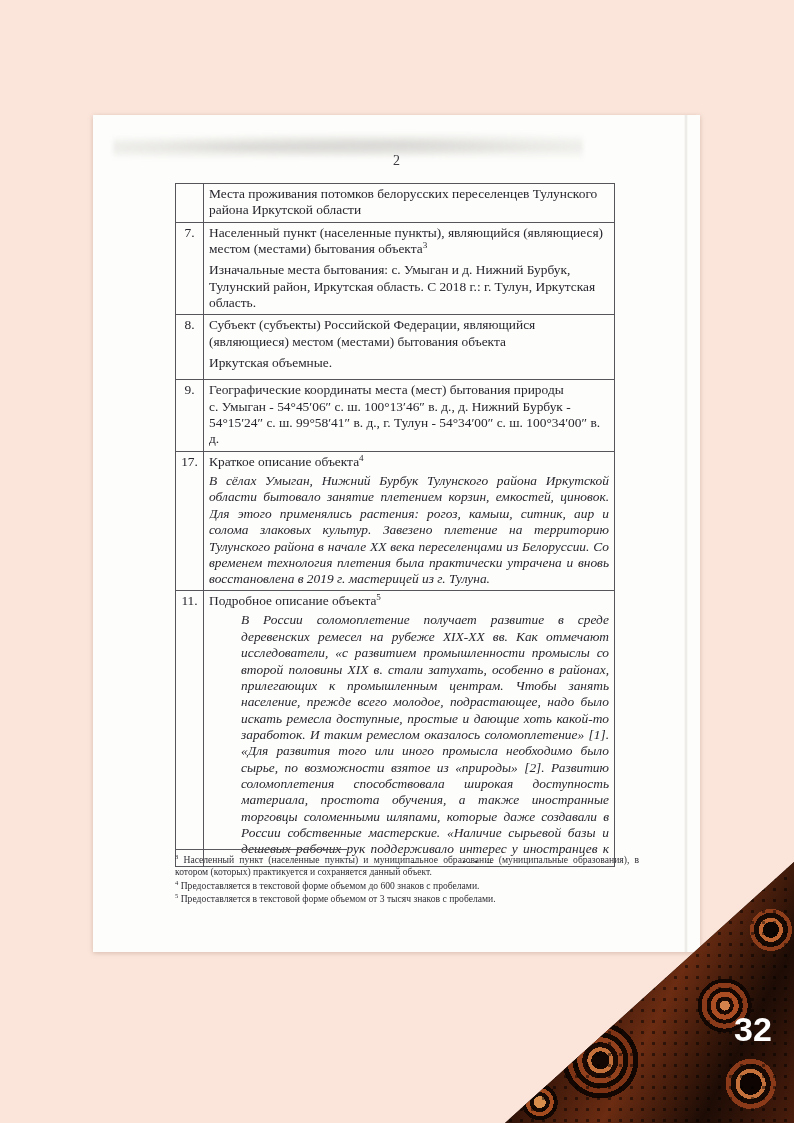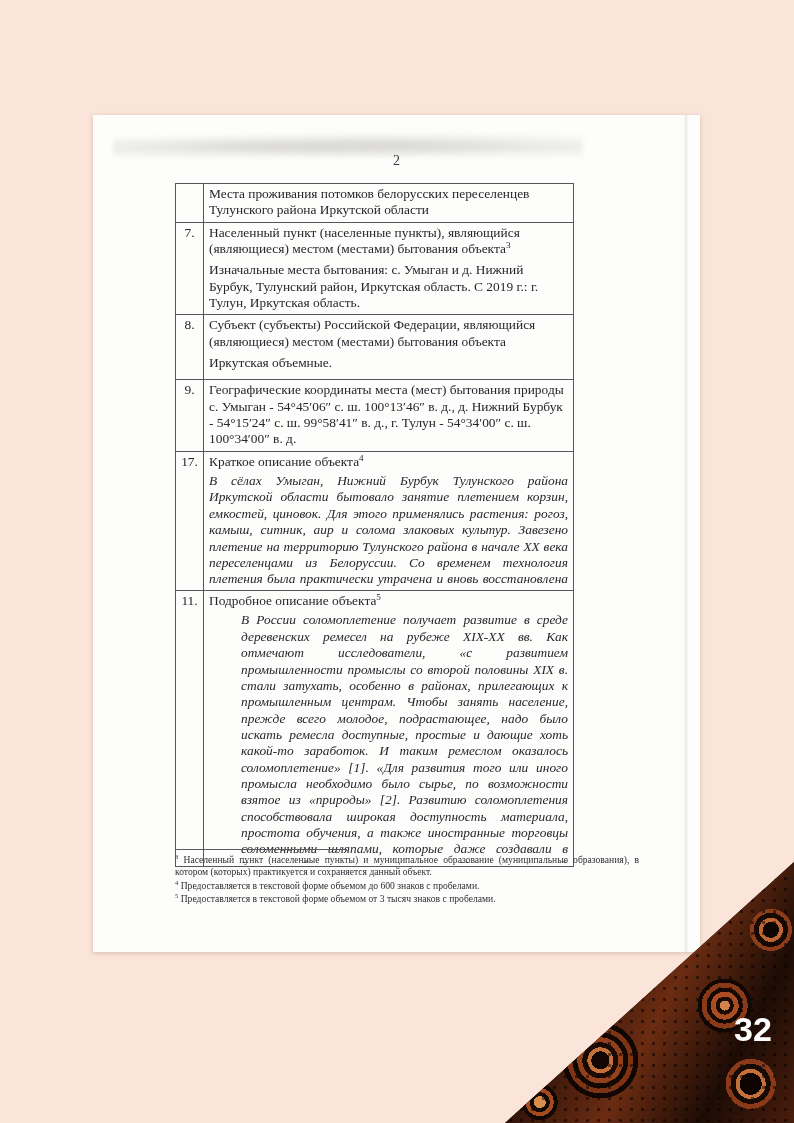--- a/index.html
+++ b/index.html
@@ -27,21 +27,21 @@
   .scan-edge{
     position:absolute;right:12px;top:0;width:4px;height:100%;
     background:linear-gradient(to right, transparent, rgba(175,170,160,.28), transparent);
   }
   .page-top-number{
     position:absolute;left:0;top:38px;width:100%;
     text-align:center;
     font-size:14px;color:#3a3a40;
   }
   table.doc{
-    position:absolute;left:82px;top:68px;width:399px;
+    position:absolute;left:82px;top:68px;width:440px;
     border-collapse:collapse;
     table-layout:fixed;
     color:#26262e;
     font-size:13.4px;
     line-height:1.22;
   }
   table.doc td{
     border:1px solid #56565a;
     vertical-align:top;
     padding:2px 5px 3px 5px;
@@ -107,21 +107,21 @@
         <tr style="height:35px">
       <td class="num"></td>
       <td>
         <div class="cell-body" style="margin-top:0">Места проживания потомков белорусских переселенцев Тулунского района Иркутской области</div>
       </td>
     </tr>
     <tr style="height:91px">
       <td class="num">7.</td>
       <td>
         <div class="cell-title"><span>Населенный пункт (населенные пункты), являющийся (являющиеся) местом (местами) бытования объекта</span><sup>3</sup></div>
-        <div class="cell-body">Изначальные места бытования: с. Умыган и д. Нижний Бурбук, Тулунский район, Иркутская область. С 2019 г.: г. Тулун, Иркутская область.</div>
+        <div class="cell-body">Изначальные места бытования: с. Умыган и д. Нижний Бурбук, Тулунский район, Иркутская область. С 2018 г.: г. Тулун, Иркутская область.</div>
       </td>
     </tr>
     <tr style="height:65px">
       <td class="num">8.</td>
       <td>
         <div class="cell-title"><span>Субъект (субъекты) Российской Федерации, являющийся (являющиеся) местом (местами) бытования объекта</span><sup></sup></div>
         <div class="cell-body">Иркутская объемные.</div>
       </td>
     </tr>
     <tr style="height:57px">

